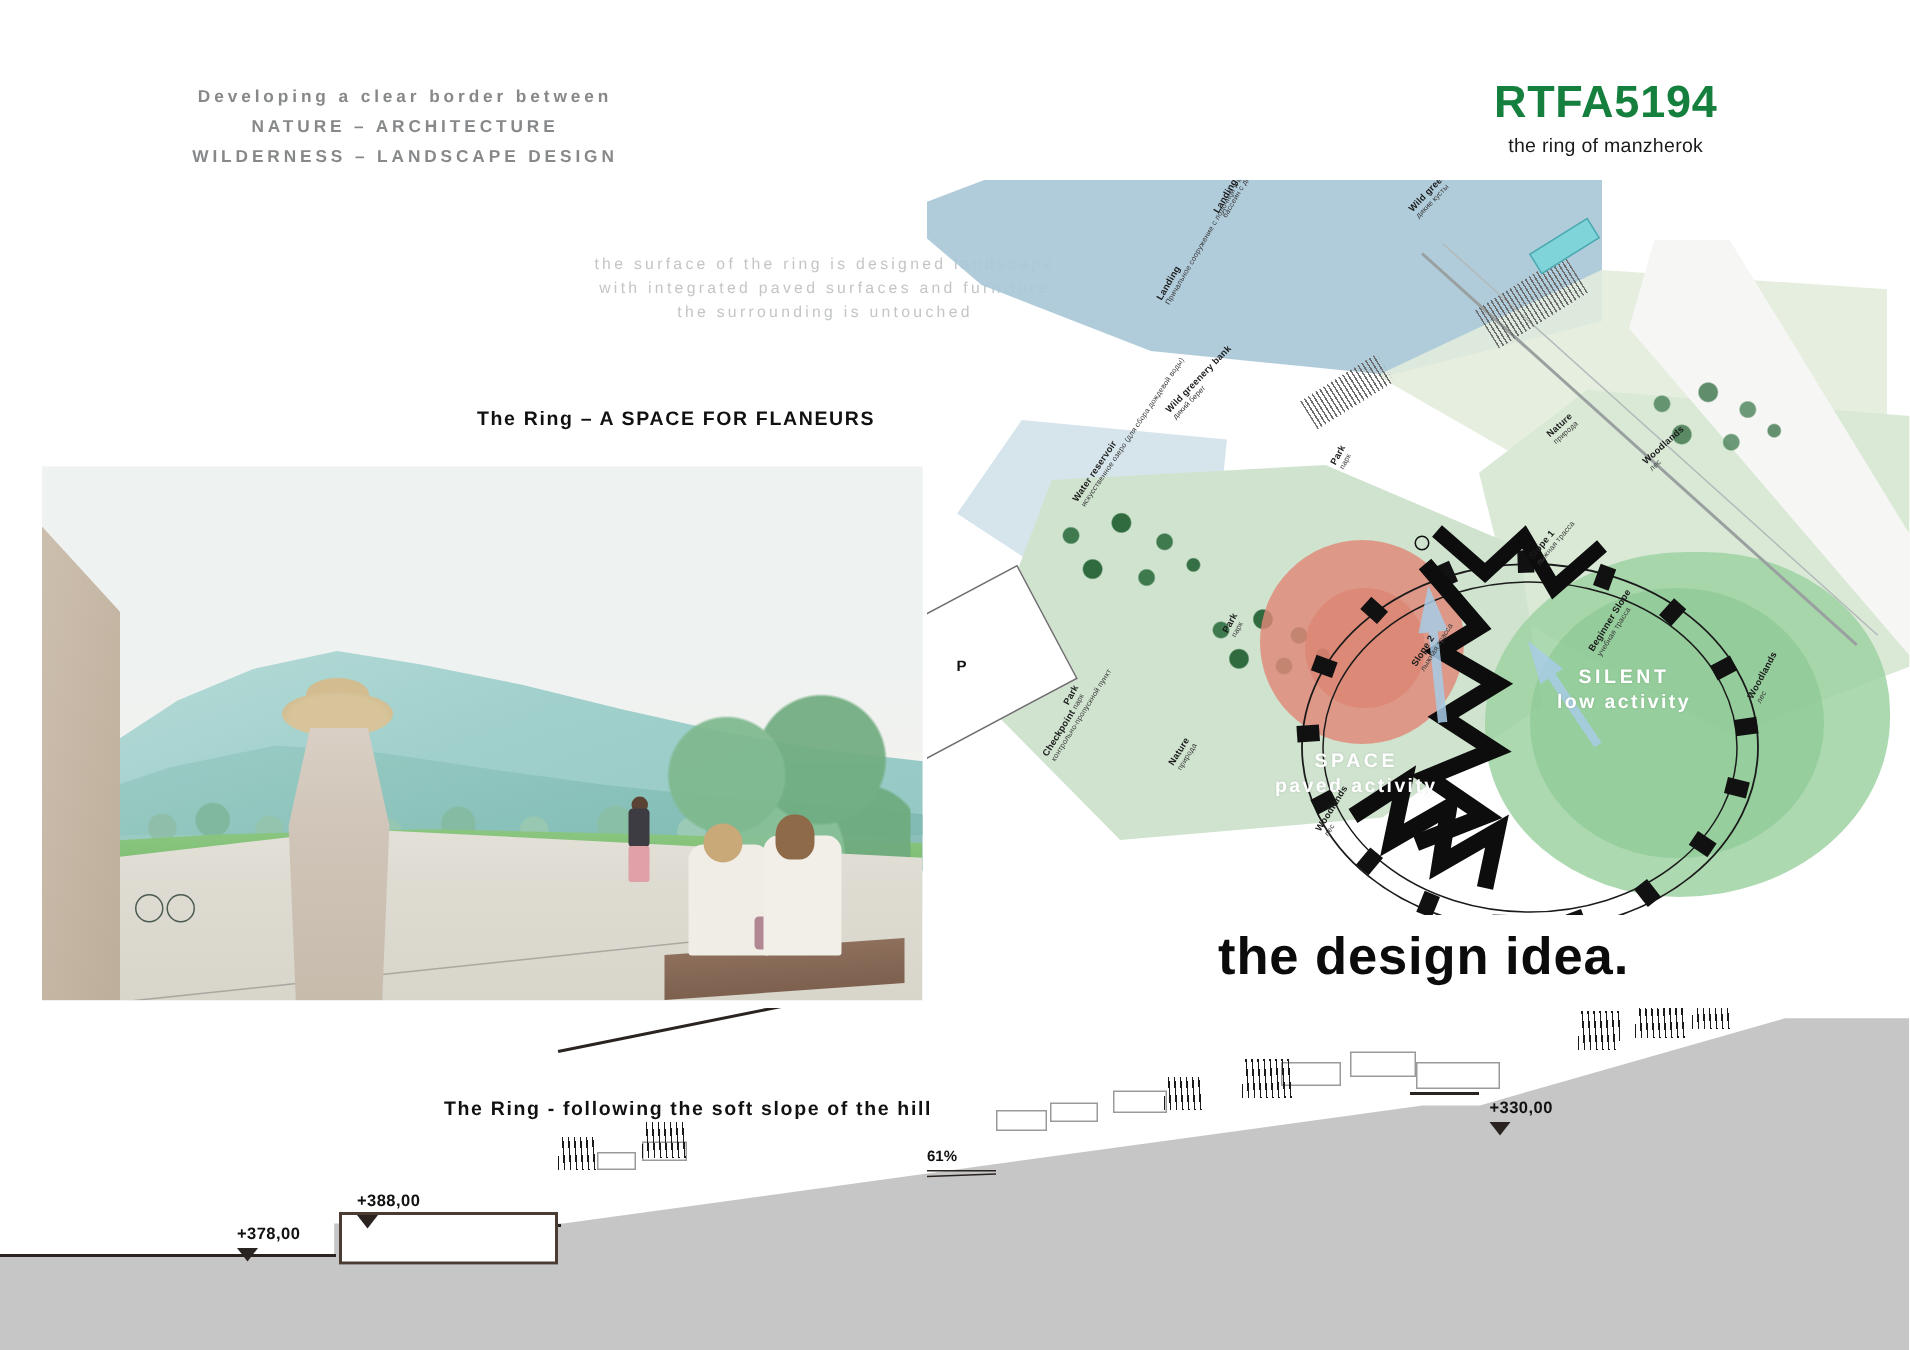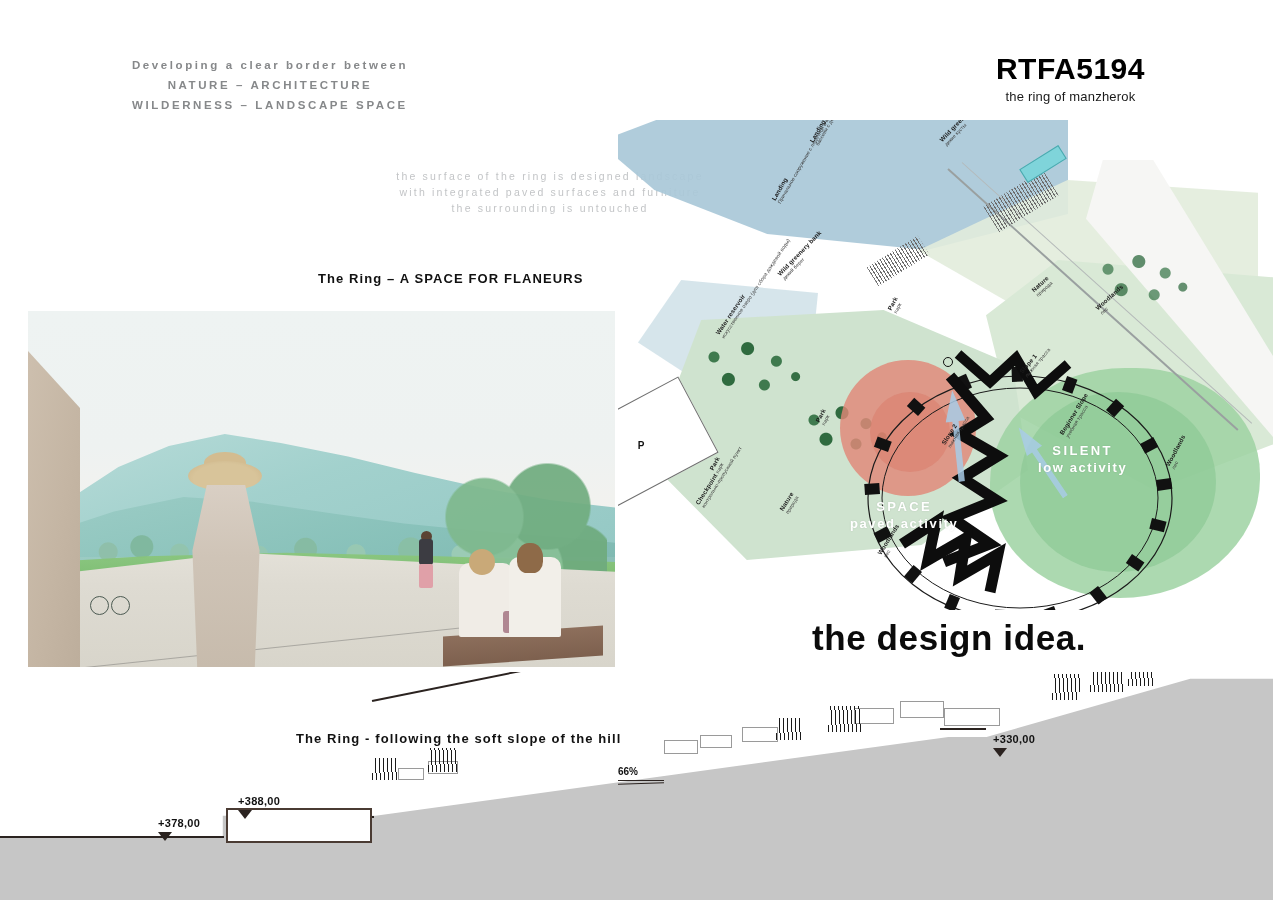--- a/index.html
+++ b/index.html
@@ -17,21 +17,21 @@
   .hdr-left .l1 {
     font-size: 11.5px; letter-spacing: 2.6px; color: #86888a; font-weight: 600;
     line-height: 20px; white-space: nowrap;
   }
   .hdr-left .l2, .hdr-left .l3 {
     font-size: 11.5px; letter-spacing: 2.6px; color: #86888a; font-weight: 700;
     line-height: 20px; white-space: nowrap;
   }
   .hdr-right { position: absolute; right: 62px; top: 52px; text-align: center; }
   .hdr-right .code {
-    font-size: 30px; font-weight: 700; color: #000000; letter-spacing: .5px; line-height: 34px;
+    font-size: 30px; font-weight: 700; color: #15803d; letter-spacing: .5px; line-height: 34px;
   }
   .hdr-right .sub {
     font-size: 13px; color: #1a1a1a; letter-spacing: .2px; line-height: 18px; margin-top: 2px;
   }
 
   
   .intro { position: absolute; left: 205px; top: 168px; width: 690px; text-align: center; }
   .intro div {
     font-size: 10.5px; letter-spacing: 2.2px; color: #c3c5c7; line-height: 16px; white-space: nowrap;
   }
@@ -312,21 +312,21 @@
   }
 </style>
 </head>
 <body>
 
 <div id="board">
 
   <div class="hdr-left">
     <div class="l1">Developing a clear border between</div>
     <div class="l2">NATURE – ARCHITECTURE</div>
-    <div class="l3">WILDERNESS – LANDSCAPE SPACE</div>
+    <div class="l3">WILDERNESS – LANDSCAPE DESIGN</div>
   </div>
 
   <div class="hdr-right">
     <div class="code">RTFA5194</div>
     <div class="sub">the ring of manzherok</div>
   </div>
 
   <div class="intro">
     <div>the surface of the ring is designed landscape</div>
     <div>with integrated paved surfaces and furniture</div>
@@ -540,21 +540,21 @@
 
     <div class="s-veg" style="left:372px; bottom:120px; width:26px; height:22px;"></div>
     <div class="s-veg" style="left:428px; bottom:128px; width:30px; height:24px;"></div>
     <div class="s-veg" style="left:776px; bottom:160px; width:26px; height:22px;"></div>
     <div class="s-veg" style="left:828px; bottom:168px; width:34px; height:26px;"></div>
     <div class="s-veg" style="left:1052px; bottom:200px; width:28px; height:26px;"></div>
     <div class="s-veg" style="left:1090px; bottom:208px; width:34px; height:28px;"></div>
     <div class="s-veg" style="left:1128px; bottom:214px; width:26px; height:24px;"></div>
 
     <div class="s-slope">
-      <div class="pct">66%</div>
+      <div class="pct">61%</div>
       <div class="bar"></div>
       <div class="bar2"></div>
     </div>
 
     <div class="s-lvl" style="left:158px; top:141px;">
       <span class="txt">+378,00</span>
       <div class="s-tri"></div>
     </div>
     <div class="s-lvl" style="left:238px; top:119px;">
       <span class="txt">+388,00</span>

